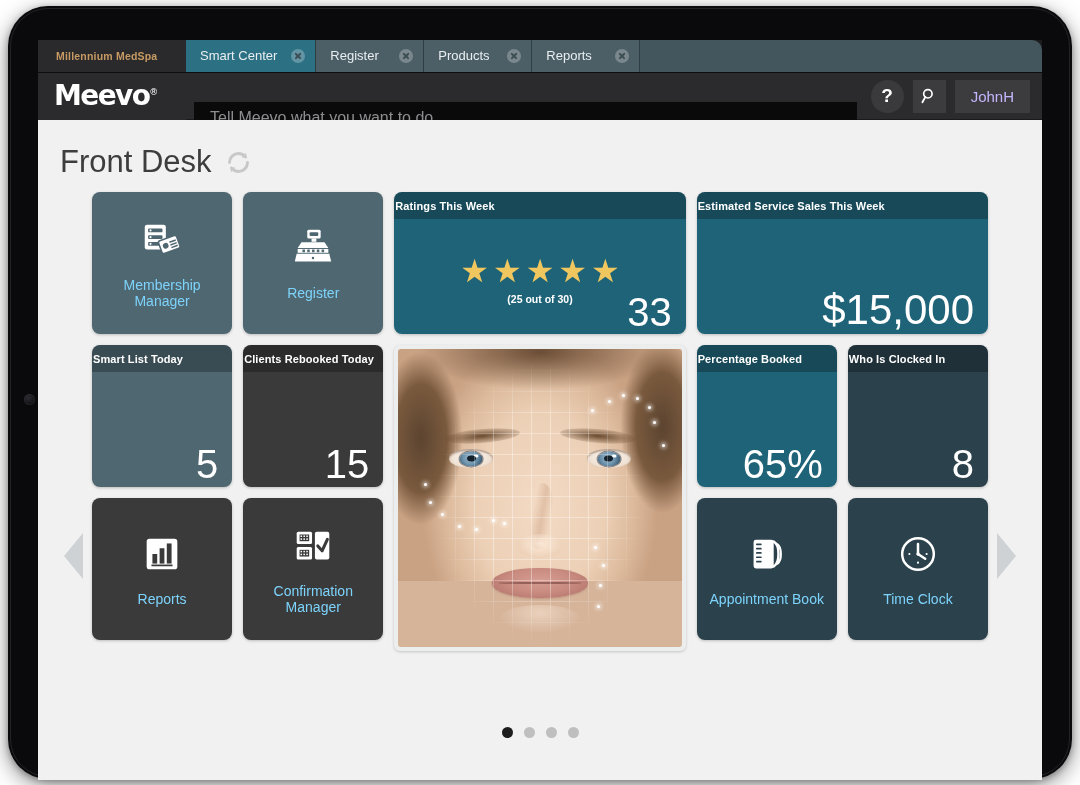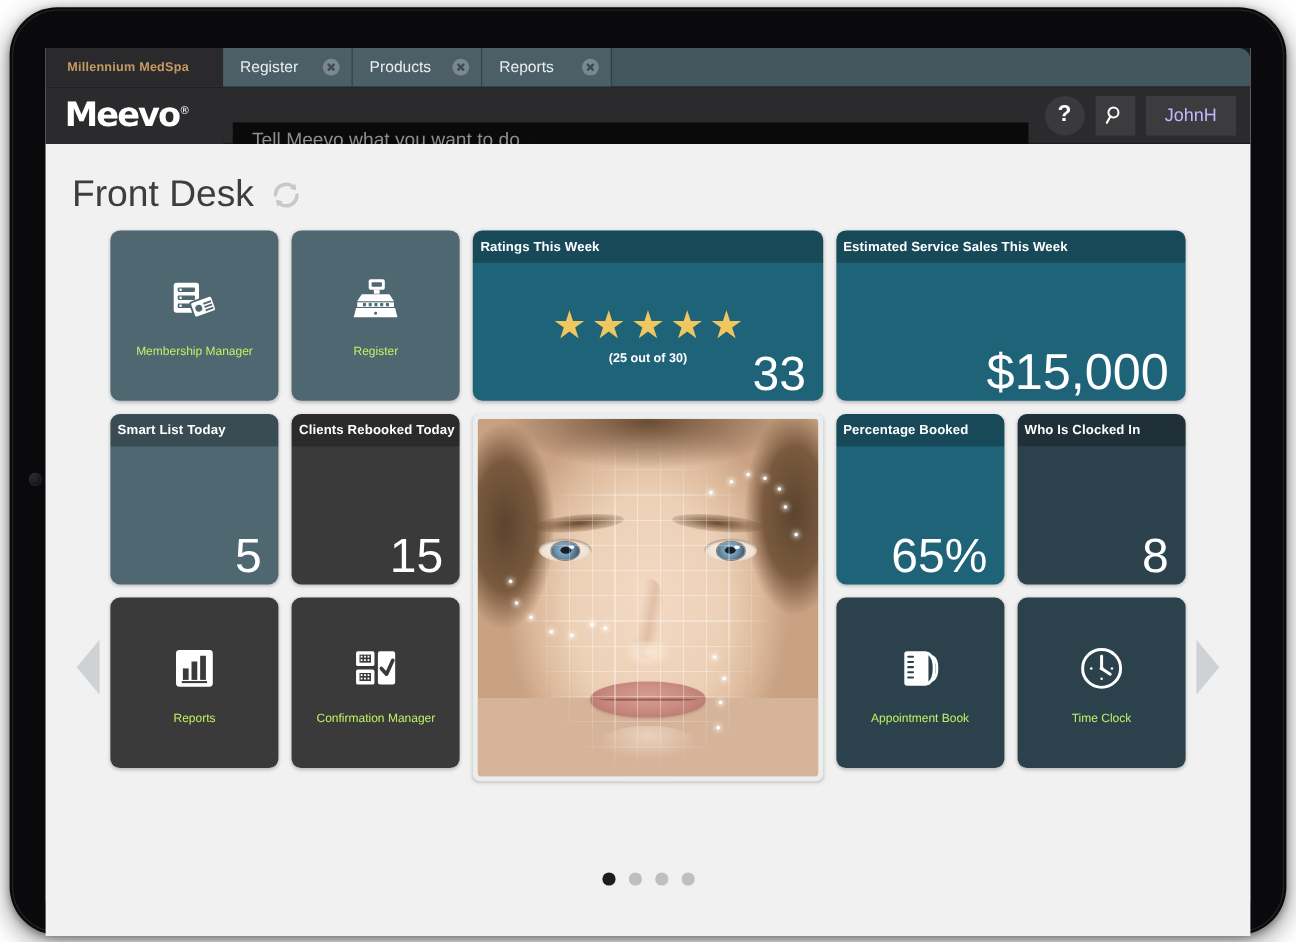--- a/index.html
+++ b/index.html
@@ -186,21 +186,21 @@
   .tile{
     border-radius:8px;
     overflow:hidden;
     position:relative;
     box-shadow:0 1px 3px rgba(0,0,0,.22);
     cursor:pointer;
   }
   .tile-header{
     height:27px;
     display:flex; align-items:center;
-    padding-left:6px;
+    padding-left:1px;
     font-size:11px; font-weight:bold; color:#fff;
     background:rgba(0,0,0,.26);
     letter-spacing:.1px;
   }
   .tile-body{
     position:absolute; left:0; right:0; top:27px; bottom:0;
     display:flex; flex-direction:column;
     align-items:flex-end; justify-content:flex-end;
     padding: 0 14px 2px 14px;
   }
@@ -211,21 +211,21 @@
   .tile-value.big{ font-size:42px; }
 
   
   .tile.action{
     display:flex; flex-direction:column;
     align-items:center; justify-content:center;
     gap:14px;
   }
   .tile.action .tile-icon{ width:46px; height:46px; color:#fff; }
   .tile.action .tile-label{
-    color:#bef264; font-size:10px; text-align:left; padding:0 6px;
+    color:#7dd3fc; font-size:14px; text-align:center; padding:0 6px;
   }
 
   
   .c-slate { background:#4f6771; }
   .c-teal  { background:#1f6378; }
   .c-dark  { background:#3a3a3a; }
   .c-navy  { background:#2b424c; }
 
   
   #ratings-tile .tile-body{ align-items:center; justify-content:center; padding-bottom:0;}
@@ -327,20 +327,24 @@
   <div id="bezel-camera"></div>
 
   <div id="screen">
 
     <div id="tab-strip">
       <div id="tab-strip-bg-right"></div>
       <div id="tab-strip-bg-left"></div>
 
       <div class="tenant-label">Millennium MedSpa</div>
 
+      <div class="tab active">
+        <span class="tab-label">Smart Center</span>
+        <span class="tab-close"></span>
+      </div>
 
       <div class="tab">
         <span class="tab-label">Register</span>
         <span class="tab-close"></span>
       </div>
 
       <div class="tab">
         <span class="tab-label">Products</span>
         <span class="tab-close"></span>
       </div>

